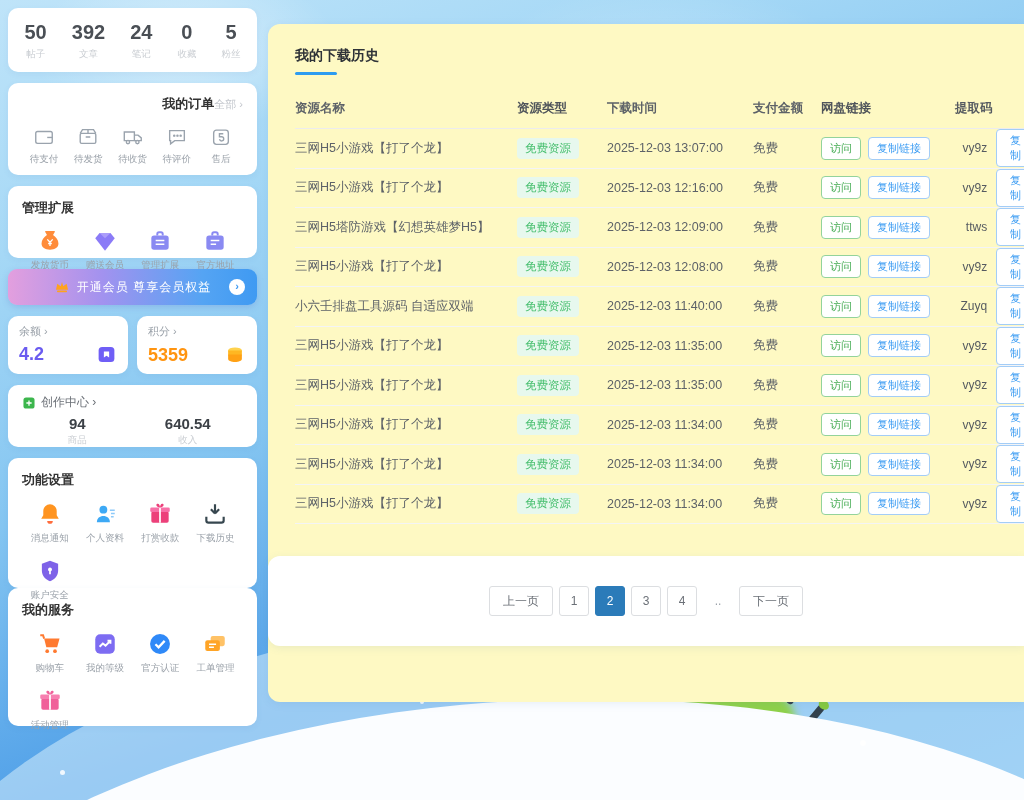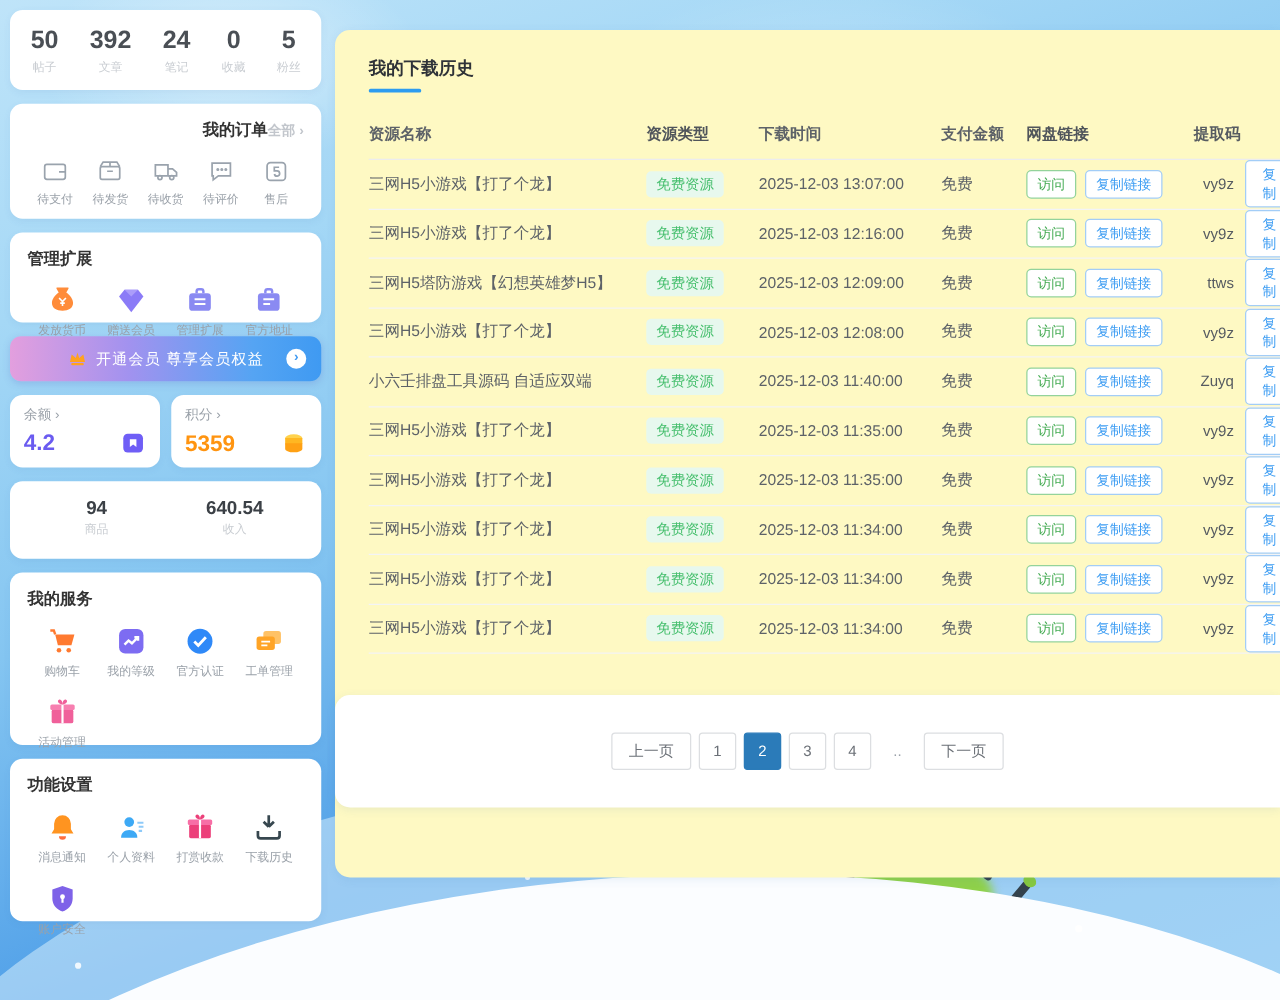--- a/index.html
+++ b/index.html
@@ -27,21 +27,21 @@
   .blob.b3 { left:5px;  top:75px; width:90px;  height:70px; background:#68b52c; }
   .stamen { position:absolute; width:7px; height:26px; background:#33424d; border-radius:3px; }
   .stamen::after { content:""; position:absolute; left:-2px; top:-6px; width:11px; height:9px;
     background:#86c93e; border-radius:50%; }
   .sparkles { position:absolute; inset:0; pointer-events:none; }
   .sparkles i { position:absolute; background:#fff; border-radius:50%; opacity:.85; }
   
   .sidebar { position:absolute; left:8px; top:8px; width:249px; }
   .card { background:#fff; border-radius:10px; box-shadow:0 2px 6px rgba(60,120,180,.08); margin-bottom:11px; }
   .card-title { font-size:13px; color:#333; font-weight:bold; }
-  .muted-link { font-size:11px; color:#c2c6cc;font-weight:bold; }
+  .muted-link { font-size:11px; color:#c2c6cc; }
   
   .stats { display:flex; justify-content:space-around; align-items:center; padding:11px 4px 9px; height:64px; }
   .stat { text-align:center; }
   .stat .v { font-size:20px; color:#4a4f55; font-weight:600; }
   .stat .l { font-size:9.5px; color:#c9cdd2; margin-top:4px; }
   
   .orders { padding:12px 14px 12px; height:92px; }
   .row-between { display:flex; justify-content:flex-end; align-items:center; }
   .icon-grid5 { display:flex; justify-content:space-between; margin-top:13px; }
   .icon-item { width:20%; text-align:center; cursor:pointer; }
@@ -276,32 +276,84 @@
         <svg width="22" height="22" viewBox="0 0 24 24">
             <ellipse cx="12" cy="7" rx="7.5" ry="3.2" fill="#ffd24d"></ellipse>
             <path d="M4.5 7v4.5c0 1.8 3.3 3.2 7.5 3.2s7.5-1.4 7.5-3.2V7" fill="#ffb722"></path>
             <path d="M4.5 11.5v4.8c0 1.8 3.3 3.2 7.5 3.2s7.5-1.4 7.5-3.2v-4.8" fill="#ffa114"></path>
           </svg>
       </div>
     </div>
   </div>
 
   <div class="card creation">
+    <div class="creation-head">
+      <svg width="14" height="14" viewBox="0 0 24 24">
+          <rect x="2.5" y="2.5" width="19" height="19" rx="4.5" fill="#3cb64d"></rect>
+          <path d="M7.5 12h9M12 7.5v9" stroke="#fff" stroke-width="2.2"></path>
+        </svg>
+      <span>创作中心 ›</span>
+    </div>
     <div class="creation-cols">
       <div class="creation-col">
         <div class="v">94</div>
         <div class="l">商品</div>
       </div>
       <div class="creation-col">
         <div class="v">640.54</div>
         <div class="l">收入</div>
       </div>
     </div>
   </div>
 
+  <div class="card settings">
+    <span class="card-title">功能设置</span>
+    <div class="grid-wrap">
+      <div class="icon-item">
+        <svg width="26" height="26" viewBox="0 0 24 24">
+            <path d="M12 3a6.2 6.2 0 0 1 6.2 6.2v4l1.9 3.2H3.9L5.8 13.2v-4A6.2 6.2 0 0 1 12 3z" fill="#ff9420"></path>
+            <path d="M9.4 18.4a2.6 2.6 0 0 0 5.2 0z" fill="#ff6d3d"></path>
+          </svg>
+        <div class="lbl">消息通知</div>
+      </div>
+      <div class="icon-item">
+        <svg width="26" height="26" viewBox="0 0 24 24">
+            <circle cx="10.5" cy="8" r="3.6" fill="#3da9f5"></circle>
+            <path d="M4.5 19.5c0-3.6 2.7-5.6 6-5.6s6 2 6 5.6z" fill="#3da9f5"></path>
+            <path d="M16.5 8.5h4.5M17.5 11.5h3.5M17.5 14.5h2.5" stroke="#8ecaf9" stroke-width="1.5"></path>
+          </svg>
+        <div class="lbl">个人资料</div>
+      </div>
+      <div class="icon-item">
+        <svg width="26" height="26" viewBox="0 0 24 24">
+            <rect x="4" y="9.5" width="16" height="10.5" rx="1.6" fill="#ec407a"></rect>
+            <rect x="3" y="6" width="18" height="4.2" rx="1.2" fill="#f76fa6"></rect>
+            <path d="M12 6v14" stroke="#fff" stroke-width="1.6"></path>
+            <path d="M12 6c-2.8 0-4.4-2.6-2.6-3.4C11 1.9 12 4 12 6zm0 0c2.8 0 4.4-2.6 2.6-3.4C13 1.9 12 4 12 6z" fill="#ec407a"></path>
+          </svg>
+        <div class="lbl">打赏收款</div>
+      </div>
+      <div class="icon-item">
+        <svg width="26" height="26" viewBox="0 0 24 24" fill="none" stroke="#37474f" stroke-width="2">
+            <path d="M12 3v8.5m0 0L8.2 7.7M12 11.5l3.8-3.8"></path>
+            <path d="M4 14.5v3.5a2 2 0 0 0 2 2h12a2 2 0 0 0 2-2v-3.5"></path>
+          </svg>
+        <div class="lbl">下载历史</div>
+      </div>
+      <div class="icon-item">
+        <svg width="26" height="26" viewBox="0 0 24 24">
+            <path d="M12 2.5l7.5 2.7v6.6c0 4.8-3.2 8-7.5 9.7-4.3-1.7-7.5-4.9-7.5-9.7V5.2z" fill="#7e62e8"></path>
+            <circle cx="12" cy="10.5" r="1.8" fill="#fff"></circle>
+            <path d="M12 11.5v3.5" stroke="#fff" stroke-width="1.6"></path>
+          </svg>
+        <div class="lbl">账户安全</div>
+      </div>
+    </div>
+  </div>
+
   <div class="card services">
     <span class="card-title">我的服务</span>
     <div class="grid-wrap">
       <div class="icon-item">
         <svg width="26" height="26" viewBox="0 0 24 24">
             <path d="M3 4h2.6l1 3" stroke="#ff7a30" stroke-width="1.8" fill="none"></path>
             <path d="M6.6 7h14.2l-2.2 8H8.6z" fill="#ff7a30"></path>
             <circle cx="9.4" cy="18.6" r="1.7" fill="#ff7a30"></circle>
             <circle cx="16.6" cy="18.6" r="1.7" fill="#ff7a30"></circle>
           </svg>
@@ -331,65 +383,20 @@
         <div class="lbl">工单管理</div>
       </div>
       <div class="icon-item">
         <svg width="26" height="26" viewBox="0 0 24 24">
             <rect x="4" y="9.5" width="16" height="10.5" rx="1.6" fill="#f0609a"></rect>
             <rect x="3" y="6" width="18" height="4.2" rx="1.2" fill="#f77fb0"></rect>
             <path d="M12 6v14" stroke="#fff" stroke-width="1.6"></path>
             <path d="M12 6c-2.8 0-4.4-2.6-2.6-3.4C11 1.9 12 4 12 6zm0 0c2.8 0 4.4-2.6 2.6-3.4C13 1.9 12 4 12 6z" fill="#f0609a"></path>
           </svg>
         <div class="lbl">活动管理</div>
-      </div>
-    </div>
-  </div>
-
-  <div class="card settings">
-    <span class="card-title">功能设置</span>
-    <div class="grid-wrap">
-      <div class="icon-item">
-        <svg width="26" height="26" viewBox="0 0 24 24">
-            <path d="M12 3a6.2 6.2 0 0 1 6.2 6.2v4l1.9 3.2H3.9L5.8 13.2v-4A6.2 6.2 0 0 1 12 3z" fill="#ff9420"></path>
-            <path d="M9.4 18.4a2.6 2.6 0 0 0 5.2 0z" fill="#ff6d3d"></path>
-          </svg>
-        <div class="lbl">消息通知</div>
-      </div>
-      <div class="icon-item">
-        <svg width="26" height="26" viewBox="0 0 24 24">
-            <circle cx="10.5" cy="8" r="3.6" fill="#3da9f5"></circle>
-            <path d="M4.5 19.5c0-3.6 2.7-5.6 6-5.6s6 2 6 5.6z" fill="#3da9f5"></path>
-            <path d="M16.5 8.5h4.5M17.5 11.5h3.5M17.5 14.5h2.5" stroke="#8ecaf9" stroke-width="1.5"></path>
-          </svg>
-        <div class="lbl">个人资料</div>
-      </div>
-      <div class="icon-item">
-        <svg width="26" height="26" viewBox="0 0 24 24">
-            <rect x="4" y="9.5" width="16" height="10.5" rx="1.6" fill="#ec407a"></rect>
-            <rect x="3" y="6" width="18" height="4.2" rx="1.2" fill="#f76fa6"></rect>
-            <path d="M12 6v14" stroke="#fff" stroke-width="1.6"></path>
-            <path d="M12 6c-2.8 0-4.4-2.6-2.6-3.4C11 1.9 12 4 12 6zm0 0c2.8 0 4.4-2.6 2.6-3.4C13 1.9 12 4 12 6z" fill="#ec407a"></path>
-          </svg>
-        <div class="lbl">打赏收款</div>
-      </div>
-      <div class="icon-item">
-        <svg width="26" height="26" viewBox="0 0 24 24" fill="none" stroke="#37474f" stroke-width="2">
-            <path d="M12 3v8.5m0 0L8.2 7.7M12 11.5l3.8-3.8"></path>
-            <path d="M4 14.5v3.5a2 2 0 0 0 2 2h12a2 2 0 0 0 2-2v-3.5"></path>
-          </svg>
-        <div class="lbl">下载历史</div>
-      </div>
-      <div class="icon-item">
-        <svg width="26" height="26" viewBox="0 0 24 24">
-            <path d="M12 2.5l7.5 2.7v6.6c0 4.8-3.2 8-7.5 9.7-4.3-1.7-7.5-4.9-7.5-9.7V5.2z" fill="#7e62e8"></path>
-            <circle cx="12" cy="10.5" r="1.8" fill="#fff"></circle>
-            <path d="M12 11.5v3.5" stroke="#fff" stroke-width="1.6"></path>
-          </svg>
-        <div class="lbl">账户安全</div>
       </div>
     </div>
   </div>
 </div>
 
 <div class="main-panel">
   <div>
     <span class="tab-title">我的下载历史</span>
     <div class="tab-underline"></div>
   </div>

